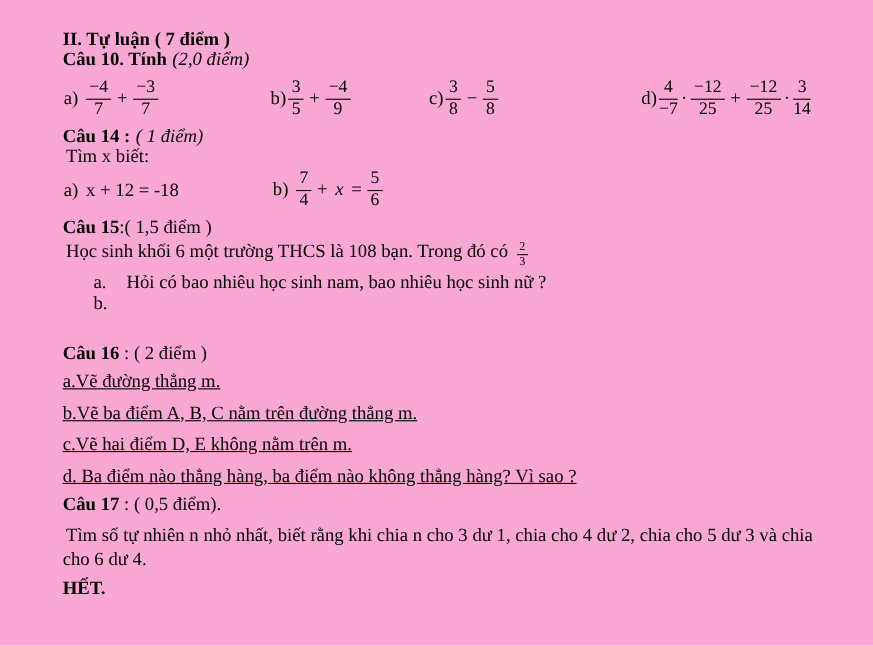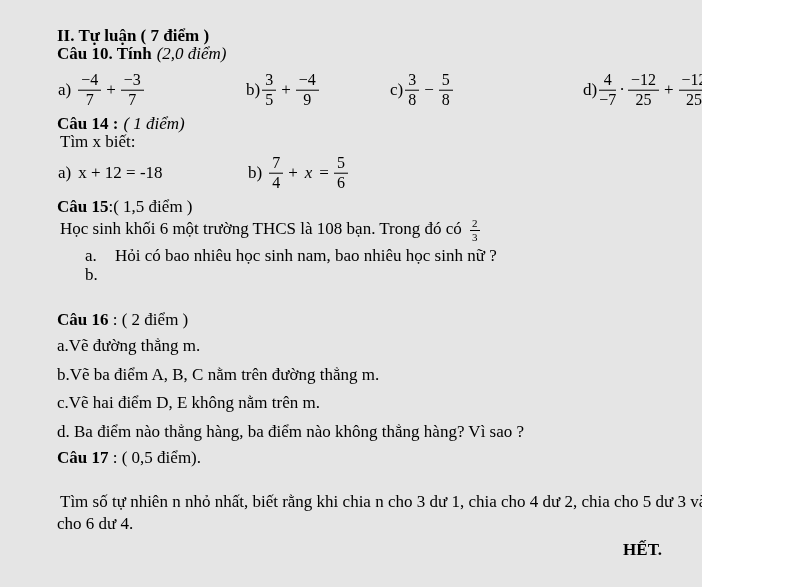--- a/index.html
+++ b/index.html
@@ -1,21 +1,21 @@
 <!DOCTYPE html>
 <html><head>
 <meta charset="utf-8">
 <style>
   html,body{margin:0;padding:0;background:#ffffff;}
   .page{
     position:relative;
-    width:702px;height:587px;
+    width:794px;height:587px;
     box-sizing:border-box;
     padding:27px 40px 14px 57px;
-    background:#e5e5e5;
+    background:#f9a8d4;
     color:#000;
     font-family:"Liberation Serif","DejaVu Serif",serif;
     font-size:17px;
     overflow:hidden;
   }
   .line{line-height:18px;}
   .bold{font-weight:bold;}
   .it{font-style:italic;}
   .sp{margin-left:5px;margin-top:16px;}
   
@@ -34,25 +34,25 @@
   .ifrac{display:inline-block;text-align:center;vertical-align:-7px;line-height:1;font-size:11px;margin:0 4px;}
   .ifrac .num{display:block;border-bottom:1px solid #000;padding:0 2px 1px;}
   .ifrac .den{display:block;padding-top:1px;}
   .h15{margin-top:3px;}
   .p15{line-height:26px;padding-left:3px;}
   .list{margin-top:4px;}
   .li{display:flex;}
   .li .mark{margin-left:28px;width:30px;flex:0 0 30px;line-height:18.5px;}
   .li .txt{width:627px;line-height:18.5px;}
   .h16{margin-top:27px;}
-  .line16{line-height:18px;margin-top:10.5px;}
+  .line16{line-height:18px;margin-top:10.5px;text-decoration:underline;}
   .line16.first{margin-top:8px;}
   .h17{margin-top:8px;}
-  .p17{margin-top:24px;width:700px;line-height:22px;text-indent:3px;}
-  .footer{margin-top:6px;text-align:right;font-weight:bold;line-height:18px;}
+  .p17{margin-top:8px;width:700px;line-height:22px;text-indent:3px;}
+  .footer{margin-top:6px;text-align:left;font-weight:bold;line-height:18px;}
 </style>
 </head>
 <body>
 
 <div class="page">
 
   <div class="line bold">II. Tự luận ( 7 điểm )</div>
 
   <div class="line">
     <span class="bold">Câu 10. Tính</span><span class="it sp">(2,0 điểm)</span>

